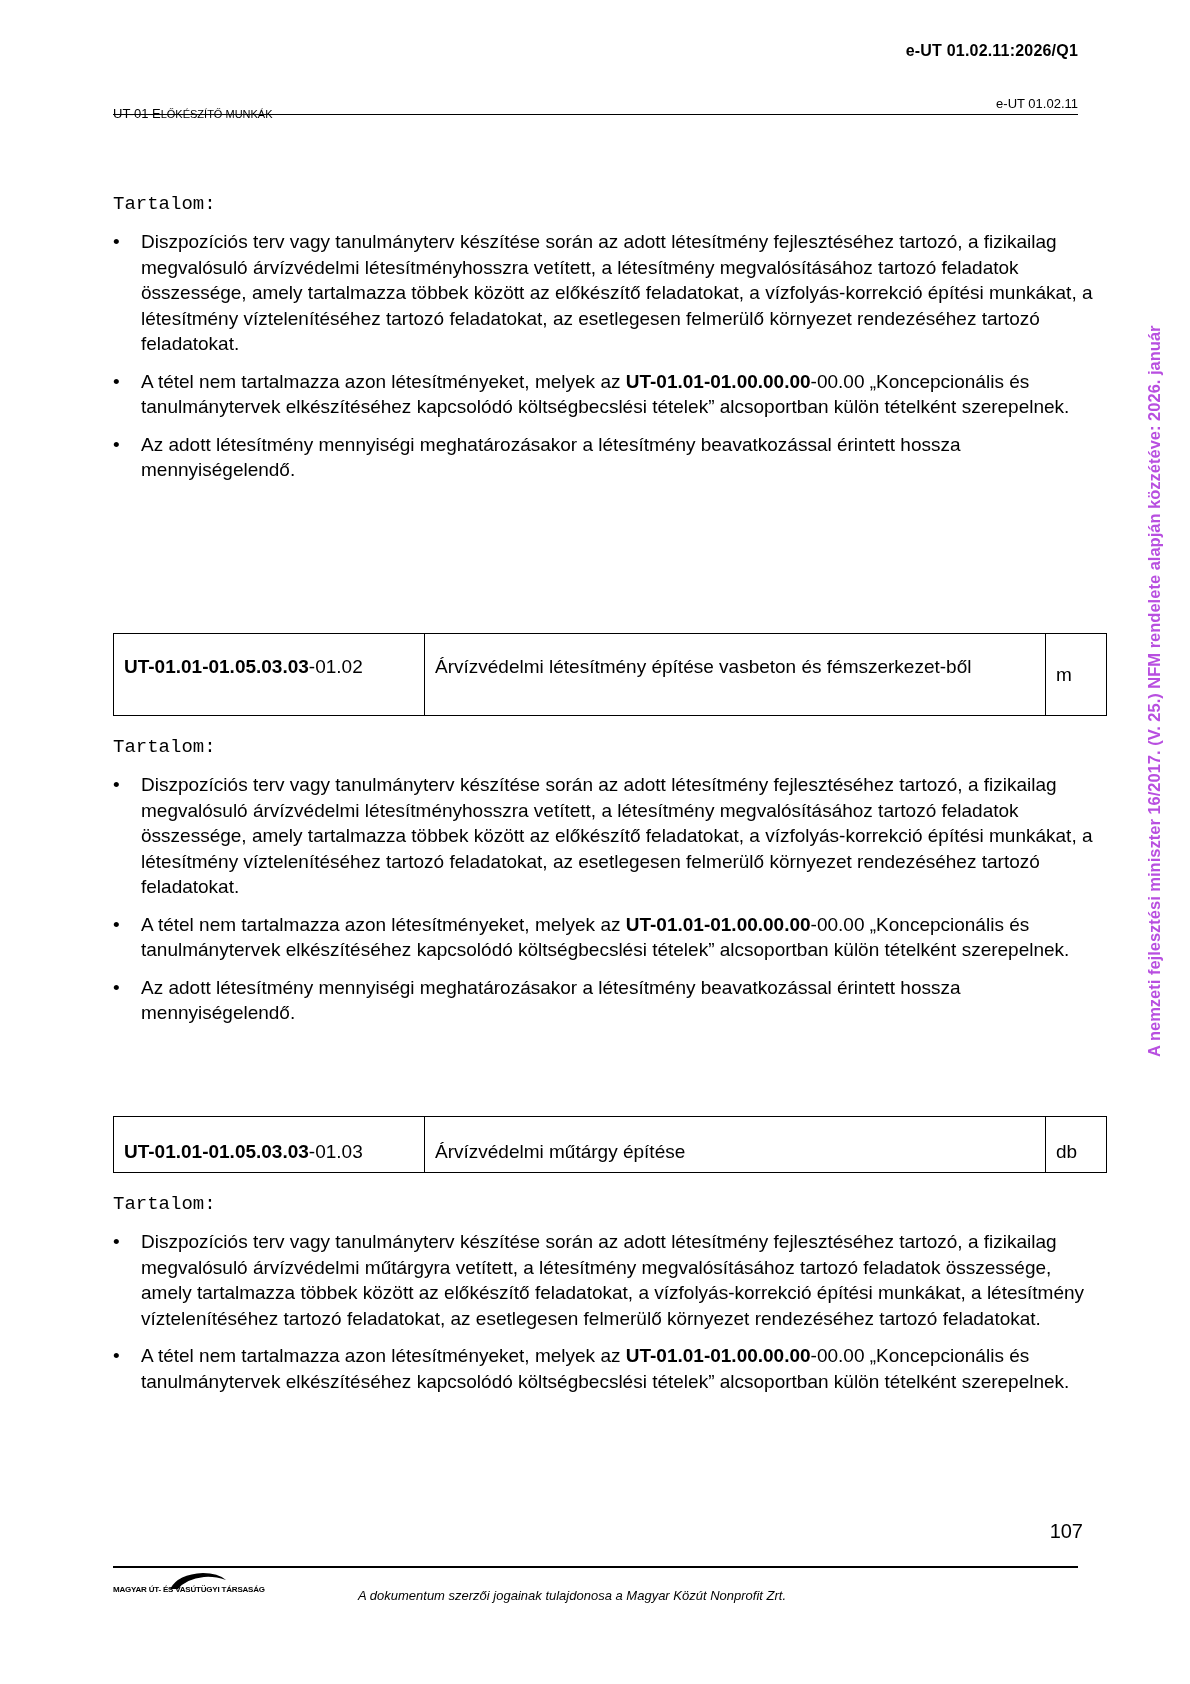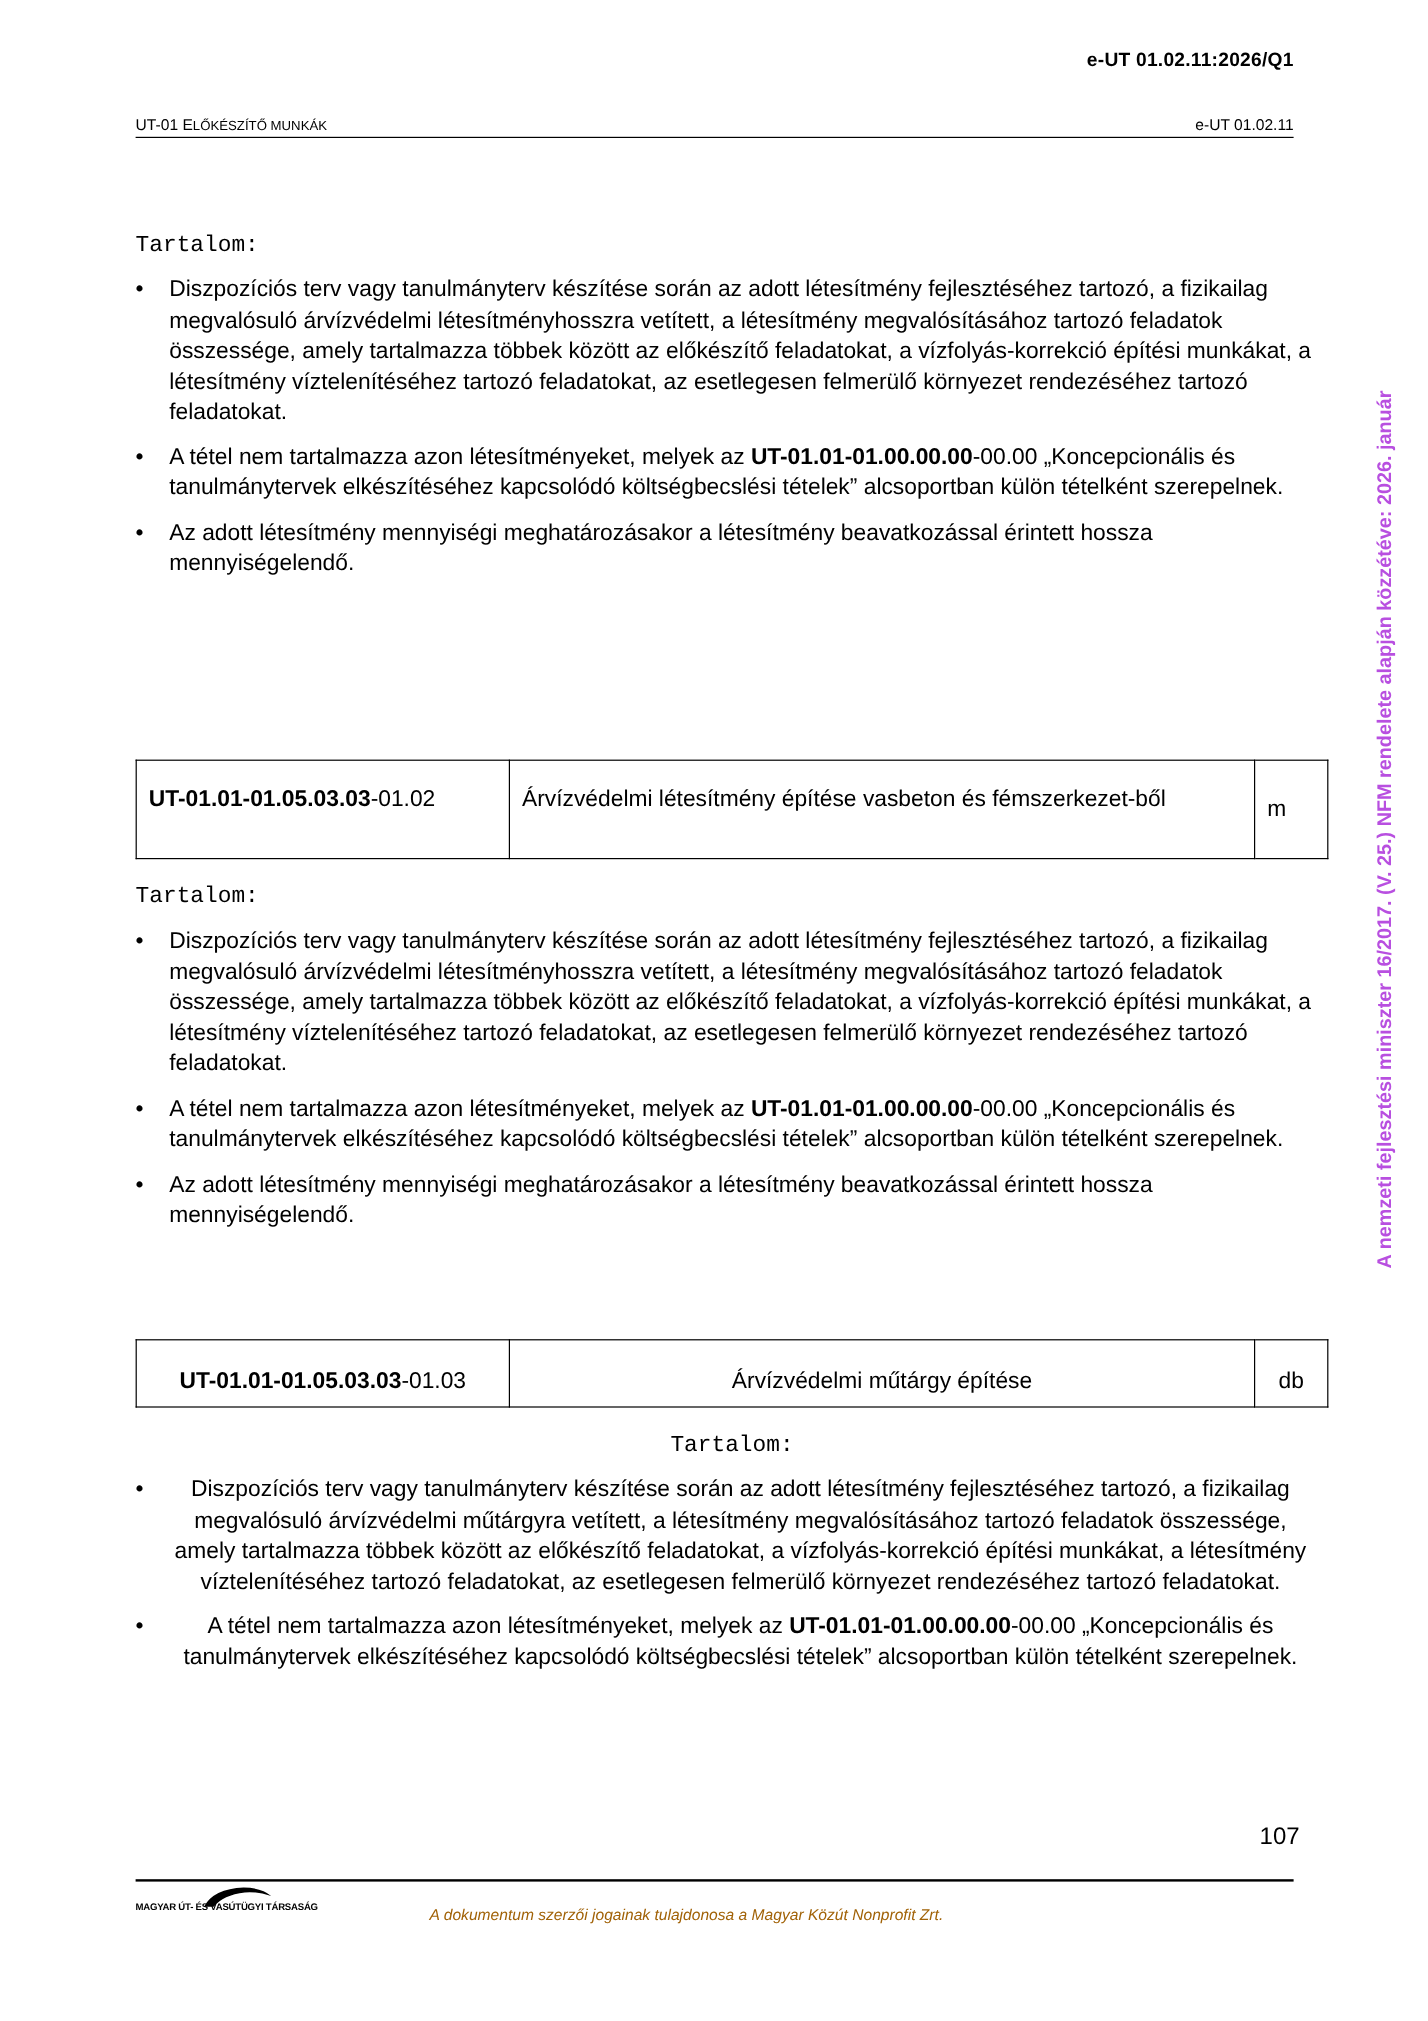--- a/index.html
+++ b/index.html
@@ -2,21 +2,21 @@
 <html><head>
 <meta charset="utf-8">
 <style>
   html, body { margin:0; padding:0; background:#fff; }
   body { width:1190px; height:1684px; position:relative; overflow:hidden;
          font-family:"Liberation Sans", sans-serif; color:#000; }
   .doc-id { position:absolute; right:112px; top:42px; font-size:16px; font-weight:bold;
             color:#000000; letter-spacing:0.2px; }
   .running-header { position:absolute; left:113px; top:94px; width:965px; height:20px;
                     border-bottom:1.5px solid #000; font-size:13px; }
-  .running-header .left { position:absolute; left:0; top:2px; }
+  .running-header .left { position:absolute; left:0; top:12px; }
   .running-header .left .sc { font-size:11px; }
   .running-header .right { position:absolute; right:0; top:2px; }
   .sidebar-note { position:absolute; left:1145px; top:1057px; transform-origin:0 0;
                   transform:rotate(-90deg); white-space:nowrap; font-size:16.5px;
                   font-weight:bold; color:#b84fe0; }
   .section { position:absolute; left:113px; width:994px; }
   table.item { border-collapse:collapse; width:994px; font-size:19px; }
   table.item td { border:1.5px solid #000; padding:0 10px; vertical-align:bottom;
                   padding-bottom:8px; line-height:24px; }
   td.code { width:290px; white-space:nowrap; }
@@ -24,21 +24,21 @@
   td.unit { width:40px; }
   .tartalom { font-size:19px; margin:20px 0 0 0;font-family:Liberation Mono, monospace; }
   ul.bullets { list-style:none; margin:14px 0 0 0; padding:0; font-size:19px; line-height:25.5px; width:980px;}
   ul.bullets li { position:relative; padding-left:28px; margin-bottom:12px; }
   ul.bullets li::before { content:"\2022"; position:absolute; left:0; top:0; }
   .footer-rule { position:absolute; left:113px; top:1566px; width:965px; border-top:2px solid #000; }
   .footer-logo { position:absolute; left:113px; top:1572px; width:150px; height:40px; }
   .footer-logo .org { position:absolute; left:0; top:13px; font-size:8px; font-weight:bold;
                       white-space:nowrap; letter-spacing:-0.2px; }
   .footer-logo svg { position:absolute; left:55px; top:0; }
-  .footer-copy { position:absolute; left:358px; top:1588px; font-size:13px; font-style:italic; color:#a16207; }
+  .footer-copy { position:absolute; left:358px; top:1588px; font-size:13px; font-style:italic; color:#000000; }
   .page-num { position:absolute; right:107px; top:1520px; font-size:20px; }
 </style>
 </head>
 <body>
 
 <div class="doc-id">e-UT 01.02.11:2026/Q1</div>
 
 <div class="running-header">
   <span class="left"><span>UT-01 E</span><span class="sc">LŐKÉSZÍTŐ MUNKÁK</span></span>
   <span class="right">e-UT 01.02.11</span>
@@ -66,21 +66,21 @@
   </tbody>
     </table>
   <div class="tartalom">Tartalom:</div>
   <ul class="bullets">
     <li>Diszpozíciós terv vagy tanulmányterv készítése során az adott létesítmény fejlesztéséhez tartozó, a fizikailag megvalósuló árvízvédelmi létesítményhosszra vetített, a létesítmény megvalósításához tartozó feladatok összessége, amely tartalmazza többek között az előkészítő feladatokat, a vízfolyás-korrekció építési munkákat, a létesítmény víztelenítéséhez tartozó feladatokat, az esetlegesen felmerülő környezet rendezéséhez tartozó feladatokat.</li>
     <li><span>A tétel nem tartalmazza azon létesítményeket, melyek az </span><b>UT-01.01-01.00.00.00</b><span>-00.00 „Koncepcionális és tanulmánytervek elkészítéséhez kapcsolódó költségbecslési tételek” alcsoportban külön tételként szerepelnek.</span></li>
     <li>Az adott létesítmény mennyiségi meghatározásakor a létesítmény beavatkozással érintett hossza mennyiségelendő.</li>
   </ul>
 </div>
 
-<div class="section" style="top:1116px;text-align:center;">
+<div class="section" style="top:1116px;">
   <table class="item">
     <tbody>
         <tr style="height:56px;">
       <td class="code"><b>UT-01.01-01.05.03.03</b><span>-01.03</span></td>
       <td>Árvízvédelmi műtárgy építése</td>
       <td class="unit">db</td>
     </tr>
   </tbody>
     </table>
   <div class="tartalom">Tartalom:</div>

